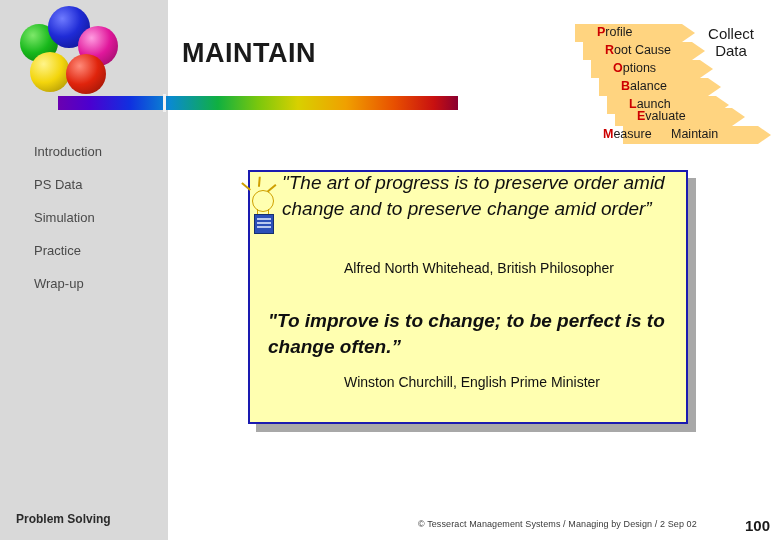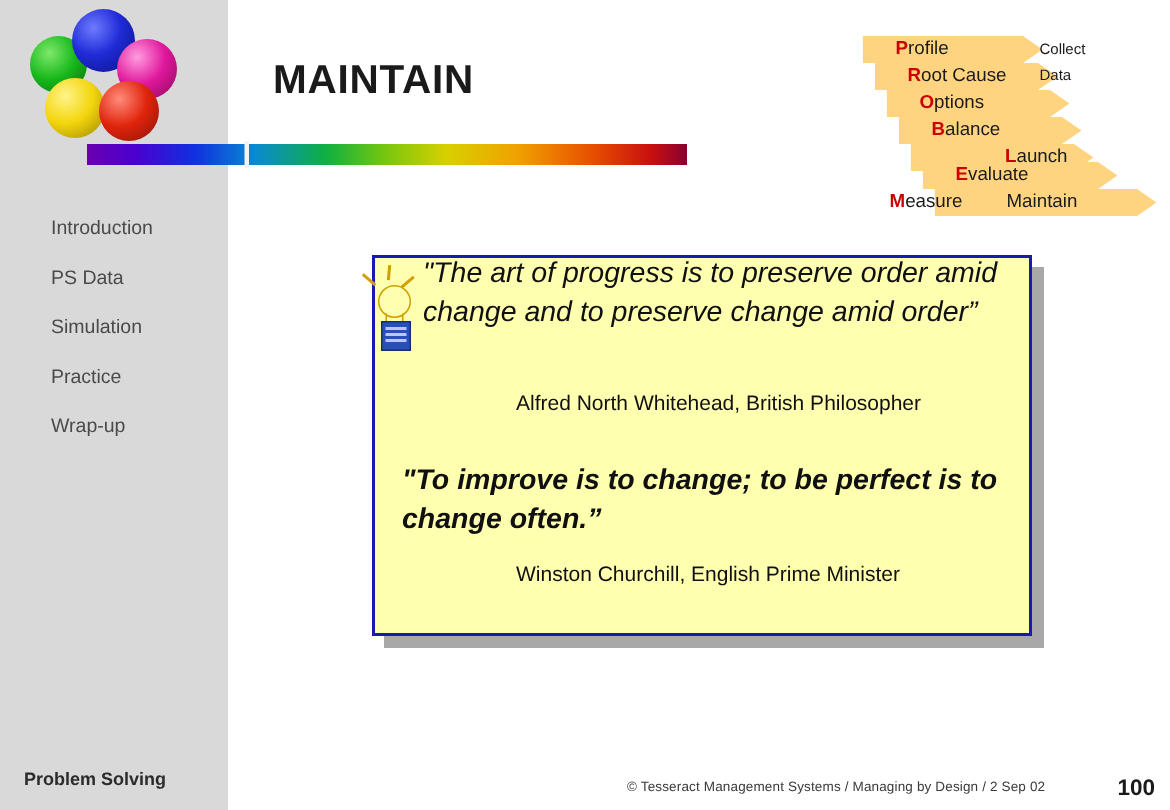--- a/index.html
+++ b/index.html
@@ -18,21 +18,21 @@
     position: absolute;
     left: 0; top: 0;
     width: 780px;
     height: 540px;
     background: #ffffff;
   }
   
   .sidebar {
     position: absolute;
     left: 0; top: 0;
-    width: 152px;
+    width: 168px;
     height: 540px;
     background: #d9d9d9;
   }
   .sidebar-items {
     position: absolute;
     left: 0;
     top: 135px;
     width: 152px;
   }
   .nav-item {
@@ -137,23 +137,23 @@
     font-size: 12.5px;
     color: #1a1a1a;
     white-space: nowrap;
   }
   .chev-label .cap {
     color: #cc0000;
     font-weight: bold;
   }
   .collect-data {
     position: absolute;
-    font-size: 10px;
+    font-size: 15px;
     color: #1a1a1a;
-    text-align: left;
+    text-align: center;
     line-height: 17px;
   }
   
   .content-shadow {
     position: absolute;
     left: 256px;
     top: 178px;
     width: 440px;
     height: 254px;
     background: #a8a8a8;
@@ -317,23 +317,23 @@
     <div class="chev-row" style="left:16px; top:48px; width:122px;"></div>
     <div class="chev-row" style="left:24px; top:66px; width:122px;"></div>
     <div class="chev-row" style="left:32px; top:84px; width:122px;"></div>
     <div class="chev-row" style="left:40px; top:96px; width:130px;"></div>
     <div class="chev-row" style="left:48px; top:114px; width:148px;"></div>
 
     <div class="chev-label" style="left:22px; top:13px;"><span class="cap">P</span><span>rofile</span></div>
     <div class="chev-label" style="left:30px; top:31px;"><span class="cap">R</span><span>oot Cause</span></div>
     <div class="chev-label" style="left:38px; top:49px;"><span class="cap">O</span><span>ptions</span></div>
     <div class="chev-label" style="left:46px; top:67px;"><span class="cap">B</span><span>alance</span></div>
-    <div class="chev-label" style="left:54px; top:85px;margin-left:41px;"><span class="cap">L</span><span>aunch</span></div>
+    <div class="chev-label" style="left:54px; top:85px;"><span class="cap">L</span><span>aunch</span></div>
     <div class="chev-label" style="left:62px; top:97px;text-align:center;"><span class="cap">E</span><span>valuate</span></div>
-    <div class="chev-label" style="left:18px; top:115px;text-align:center;"><span class="cap">M</span><span>easure</span></div>
+    <div class="chev-label" style="left:28px; top:115px;text-align:center;"><span class="cap">M</span><span>easure</span></div>
     <div class="chev-label" style="left:96px; top:115px;"><span>Maintain</span></div>
 
     <div class="collect-data" style="left:118px; top:13px; width:76px;">
       <div>Collect</div>
       <div>Data</div>
     </div>
   </div>
 
   <div class="content-shadow"></div>
   <div class="content-box"></div>

